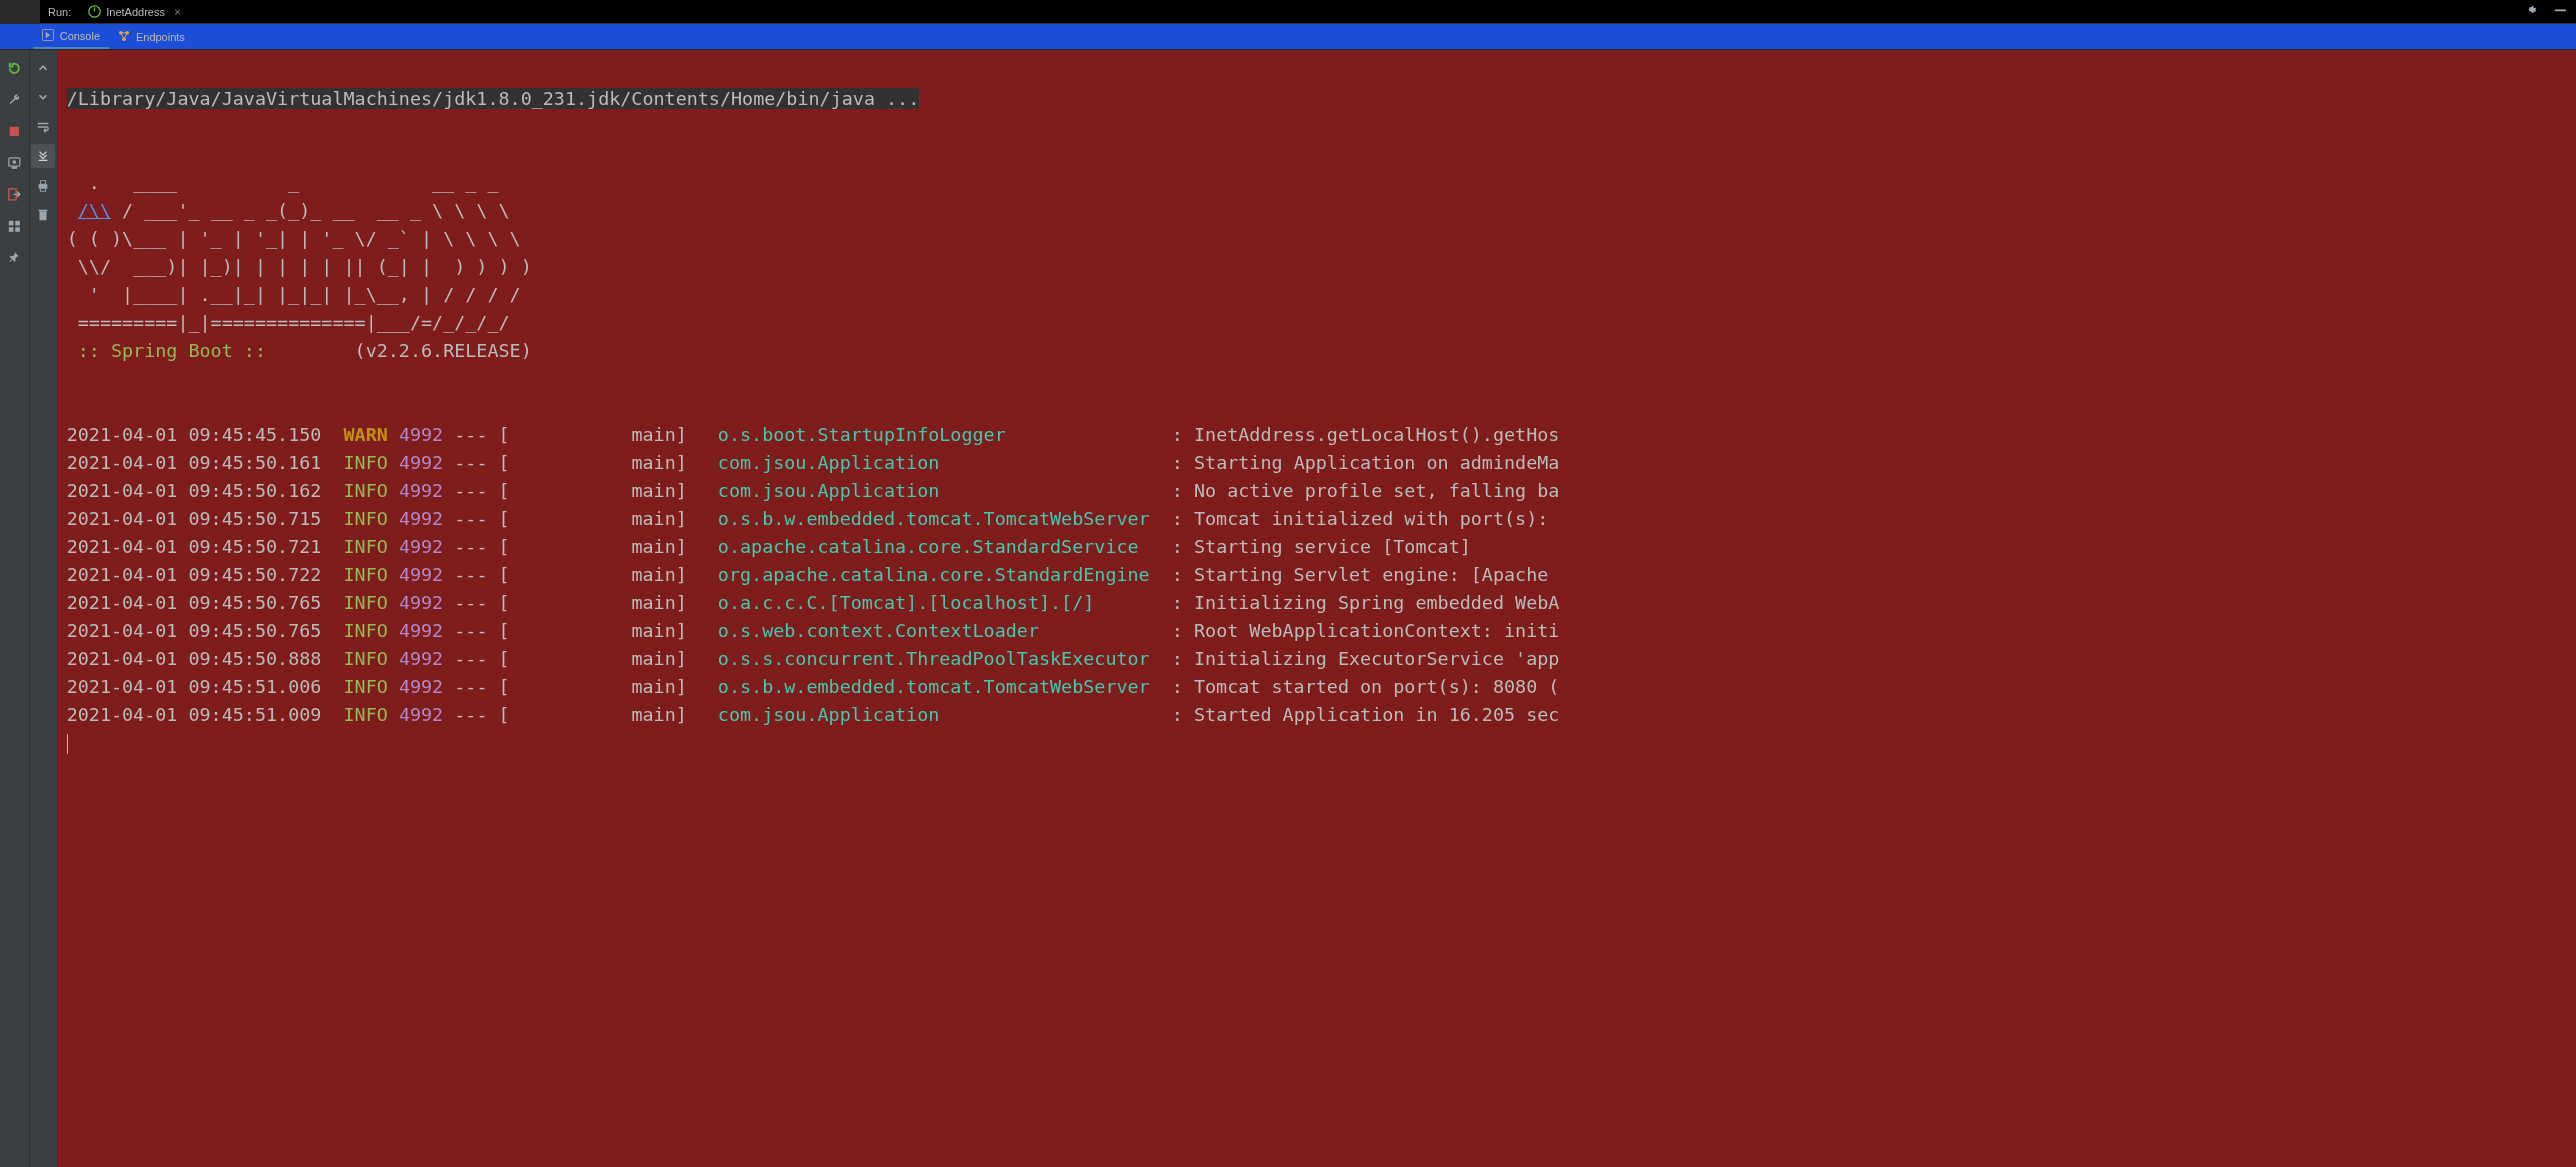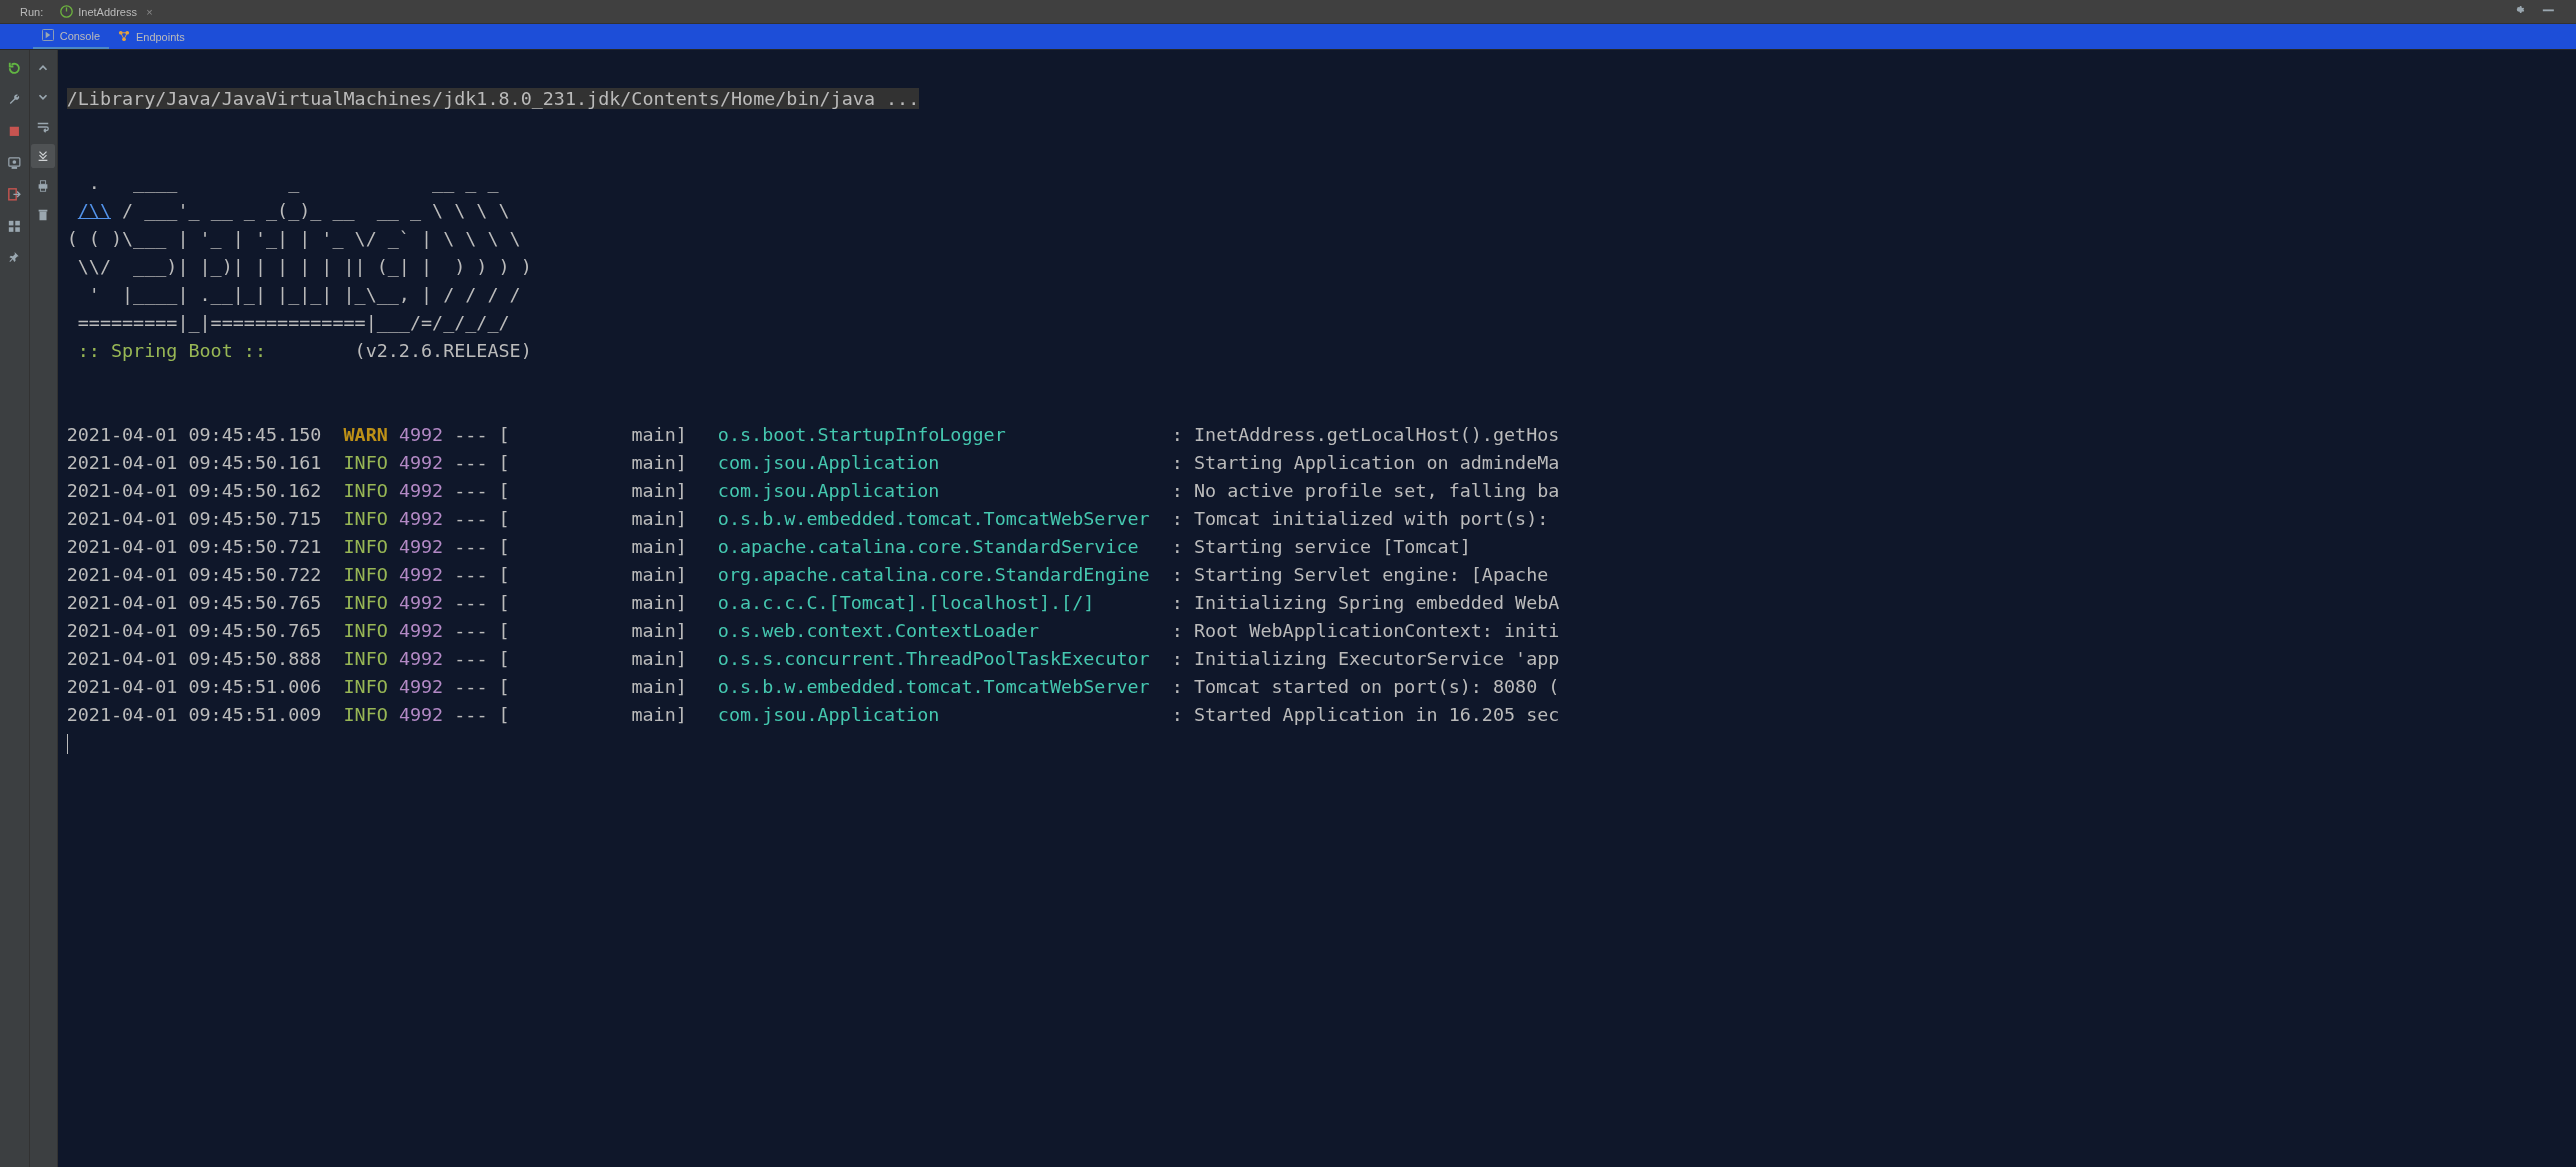--- a/index.html
+++ b/index.html
@@ -7,28 +7,29 @@
     background: #2b2b2b;
     color: #bbbbbb;
     font-family: "Menlo", "Consolas", monospace;
     font-size: 13px;
     overflow: hidden;
     width: 2576px;
     height: 1167px;
   }
   .top-header {
     height: 24px;
-    background: #404040;
+    background: #000000;
     border-bottom: 0.9px solid #323232;
     display: flex;
     align-items: center;
-    padding: 0 20px;
+    padding: 0 8px;
     font-family: -apple-system, "Segoe UI", sans-serif;
     font-size: 11px;
     color: #bbbbbb;
+    margin-left: 40px;
   }
   .top-header .label { margin-right: 11px; }
   .top-header .tab-item {
     display: flex;
     align-items: center;
     gap: 5.5px;
     padding: 0 5.5px;
   }
   .top-header .tab-item .close { color: #8a8a8a; margin-left: 3.7px; }
   .right-icons {
@@ -106,21 +107,21 @@
     justify-content: center;
     margin-bottom: 5.5px;
     border-radius: 2.8px;
     cursor: pointer;
     color: #9aa7b0;
   }
   .gutter2 .ico.active { background: #4f5254; }
   .gutter2 svg { width: 14px; height: 14px; }
   .console {
     flex: 1;
-    background: #0f172a;
+    background: #7f1d1d;
     padding: 7.4px 9.2px;
     font-family: "Menlo", "Consolas", monospace;
     font-size: 18.4px;
     line-height: 28px;
     white-space: pre;
     overflow: hidden;
     color: #bbbbbb;
   }
   .cmdline {
     background: #323232;

